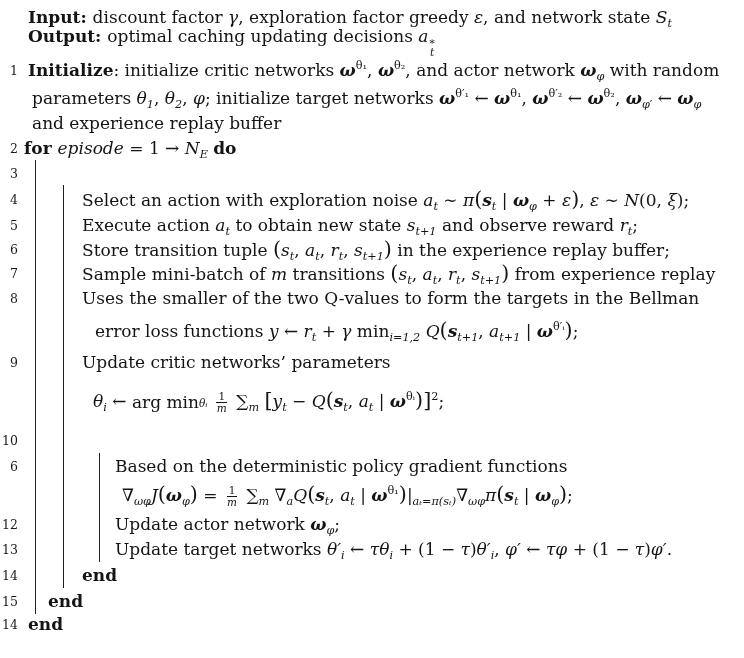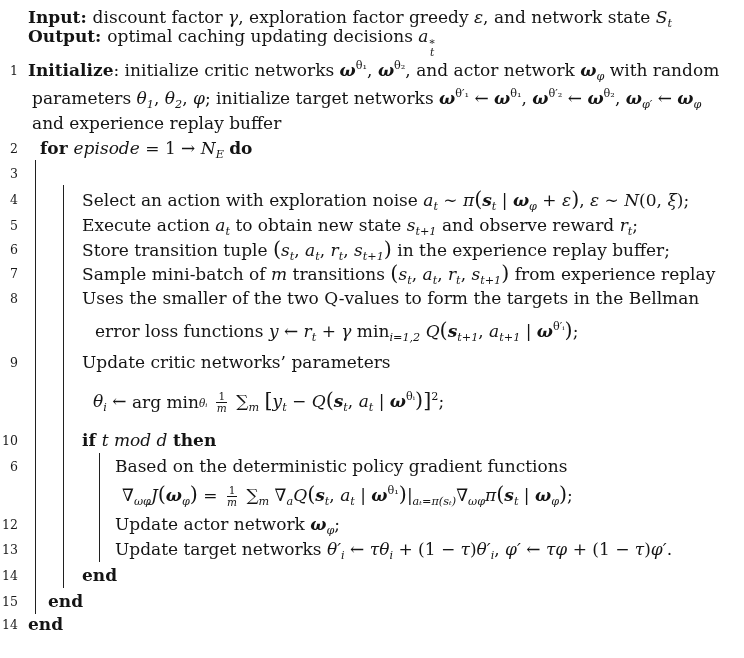--- a/index.html
+++ b/index.html
@@ -33,31 +33,31 @@
 </head>
 <body>
 
 <div id="algo">
   <div>
       <div class="line" style="height: 25px; text-align: right;"><span class="content" style="padding-left: 28px;"><span class="st-b">Input: </span><span class="st-n">discount factor </span><span class="st-i">γ</span><span class="st-n">, exploration factor greedy </span><span class="st-i">ε</span><span class="st-n">, and network state </span><span class="st-i">S</span><span class="st-sub">t</span></span></div>
       <div class="line" style="height: 26px;"><span class="content" style="padding-left: 28px;"><span class="st-b">Output: </span><span class="st-n">optimal caching updating decisions </span><span class="st-i">a</span><span class="ss"><span>∗</span><span>t</span></span></span></div>
       <div class="line" style="height: 29px;"><span class="lnum">1</span><span class="content" style="padding-left: 28px;"><span class="st-b">Initialize</span><span class="st-n">: initialize critic networks </span><span class="st-bi">ω</span><span class="st-sup">θ₁</span><span class="st-n">, </span><span class="st-bi">ω</span><span class="st-sup">θ₂</span><span class="st-n">, and actor network </span><span class="st-bi">ω</span><span class="st-sub">φ</span><span class="st-n"> with random</span></span></div>
       <div class="line" style="height: 27px;"><span class="content" style="padding-left: 32px;"><span class="st-n">parameters </span><span class="st-i">θ</span><span class="st-sub">1</span><span class="st-n">, </span><span class="st-i">θ</span><span class="st-sub">2</span><span class="st-n">, </span><span class="st-i">φ</span><span class="st-n">; initialize target networks </span><span class="st-bi">ω</span><span class="st-sup">θ′₁</span><span class="st-n"> ← </span><span class="st-bi">ω</span><span class="st-sup">θ₁</span><span class="st-n">, </span><span class="st-bi">ω</span><span class="st-sup">θ′₂</span><span class="st-n"> ← </span><span class="st-bi">ω</span><span class="st-sup">θ₂</span><span class="st-n">, </span><span class="st-bi">ω</span><span class="st-sub">φ′</span><span class="st-n"> ← </span><span class="st-bi">ω</span><span class="st-sub">φ</span></span></div>
       <div class="line" style="height: 24px;"><span class="content" style="padding-left: 32px;"><span class="st-n">and experience replay buffer</span></span></div>
-      <div class="line" style="height: 25px;"><span class="lnum">2</span><span class="content" style="padding-left: 40px;"><span class="st-b">for </span><span class="st-i">episode</span><span class="st-n"> = 1 → </span><span class="st-i">N</span><span class="st-sub">E</span><span class="st-n"> </span><span class="st-b">do</span></span></div>
+      <div class="line" style="height: 25px;"><span class="lnum">2</span><span class="content" style="padding-left: 24px;"><span class="st-b">for </span><span class="st-i">episode</span><span class="st-n"> = 1 → </span><span class="st-i">N</span><span class="st-sub">E</span><span class="st-n"> </span><span class="st-b">do</span></span></div>
       <div class="line" style="height: 25px;"><div class="vbar" style="left: 35px;"></div><span class="lnum">3</span></div>
       <div class="line" style="height: 27px;"><div class="vbar" style="left: 35px;"></div><div class="vbar" style="left: 63px;"></div><span class="lnum">4</span><span class="content" style="padding-left: 82px;"><span class="st-n">Select an action with exploration noise </span><span class="st-i">a</span><span class="st-sub">t</span><span class="st-n"> ∼ </span><span class="st-i">π</span><span class="st-big">(</span><span class="st-bi">s</span><span class="st-sub">t</span><span class="st-n"> | </span><span class="st-bi">ω</span><span class="st-sub">φ</span><span class="st-n"> + </span><span class="st-i">ε</span><span class="st-big">)</span><span class="st-n">, </span><span class="st-i">ε</span><span class="st-n"> ∼ </span><span class="st-i">N</span><span class="st-n">(0, </span><span class="st-i">ξ</span><span class="st-n">);</span></span></div>
       <div class="line" style="height: 25px;"><div class="vbar" style="left: 35px;"></div><div class="vbar" style="left: 63px;"></div><span class="lnum">5</span><span class="content" style="padding-left: 82px;"><span class="st-n">Execute action </span><span class="st-i">a</span><span class="st-sub">t</span><span class="st-n"> to obtain new state </span><span class="st-i">s</span><span class="st-sub">t+1</span><span class="st-n"> and observe reward </span><span class="st-i">r</span><span class="st-sub">t</span><span class="st-n">;</span></span></div>
       <div class="line" style="height: 24px;"><div class="vbar" style="left: 35px;"></div><div class="vbar" style="left: 63px;"></div><span class="lnum">6</span><span class="content" style="padding-left: 82px;"><span class="st-n">Store transition tuple </span><span class="st-big">(</span><span class="st-i">s</span><span class="st-sub">t</span><span class="st-n">, </span><span class="st-i">a</span><span class="st-sub">t</span><span class="st-n">, </span><span class="st-i">r</span><span class="st-sub">t</span><span class="st-n">, </span><span class="st-i">s</span><span class="st-sub">t+1</span><span class="st-big">)</span><span class="st-n"> in the experience replay buffer;</span></span></div>
       <div class="line" style="height: 24px;"><div class="vbar" style="left: 35px;"></div><div class="vbar" style="left: 63px;"></div><span class="lnum">7</span><span class="content" style="padding-left: 82px;"><span class="st-n">Sample mini-batch of </span><span class="st-i">m</span><span class="st-n"> transitions </span><span class="st-big">(</span><span class="st-i">s</span><span class="st-sub">t</span><span class="st-n">, </span><span class="st-i">a</span><span class="st-sub">t</span><span class="st-n">, </span><span class="st-i">r</span><span class="st-sub">t</span><span class="st-n">, </span><span class="st-i">s</span><span class="st-sub">t+1</span><span class="st-big">)</span><span class="st-n"> from experience replay</span></span></div>
       <div class="line" style="height: 26px;"><div class="vbar" style="left: 35px;"></div><div class="vbar" style="left: 63px;"></div><span class="lnum">8</span><span class="content" style="padding-left: 82px;"><span class="st-n">Uses the smaller of the two Q-values to form the targets in the Bellman</span></span></div>
       <div class="line" style="height: 38px;"><div class="vbar" style="left: 35px;"></div><div class="vbar" style="left: 63px;"></div><span class="content" style="padding-left: 95px;"><span class="st-n">error loss functions </span><span class="st-i">y</span><span class="st-n"> ← </span><span class="st-i">r</span><span class="st-sub">t</span><span class="st-n"> + </span><span class="st-i">γ</span><span class="st-n"> min</span><span class="st-sub">i=1,2</span><span class="st-n"> </span><span class="st-i">Q</span><span class="st-big">(</span><span class="st-bi">s</span><span class="st-sub">t+1</span><span class="st-n">, </span><span class="st-i">a</span><span class="st-sub">t+1</span><span class="st-n"> | </span><span class="st-bi">ω</span><span class="st-sup">θ′ᵢ</span><span class="st-big">)</span><span class="st-n">;</span></span></div>
       <div class="line" style="height: 26px;"><div class="vbar" style="left: 35px;"></div><div class="vbar" style="left: 63px;"></div><span class="lnum">9</span><span class="content" style="padding-left: 82px;"><span class="st-n">Update critic networks’ parameters</span></span></div>
       <div class="line" style="height: 52px;"><div class="vbar" style="left: 35px;"></div><div class="vbar" style="left: 63px;"></div><span class="content" style="padding-left: 93px;"><span class="st-i">θ</span><span class="st-sub">i</span><span class="st-n"> ← </span><span class="ustack"><span class="um">arg min</span><span class="uu">θᵢ</span></span><span class="st-n"> </span><span class="frac"><span class="fn">1</span><span class="fd">m</span></span><span class="st-n"> ∑</span><span class="st-sub">m</span><span class="st-n"> </span><span class="st-big">[</span><span class="st-i">y</span><span class="st-sub">t</span><span class="st-n"> − </span><span class="st-i">Q</span><span class="st-big">(</span><span class="st-bi">s</span><span class="st-sub">t</span><span class="st-n">, </span><span class="st-i">a</span><span class="st-sub">t</span><span class="st-n"> | </span><span class="st-bi">ω</span><span class="st-sup">θᵢ</span><span class="st-big">)</span><span class="st-big">]</span><span class="st-sup">2</span><span class="st-n">;</span></span></div>
-      <div class="line" style="height: 26px;"><div class="vbar" style="left: 35px;"></div><div class="vbar" style="left: 63px;"></div><span class="lnum">10</span><span class="content" style="padding-left: 82px;"><span class="st-b">if </span><span class="st-i">t mod d</span><span class="st-n"> </span><span class="st-b">then</span></span></div>
+      <div class="line" style="height: 26px;"><div class="vbar" style="left: 35px;"></div><div class="vbar" style="left: 63px;"></div><span class="lnum">10</span></div>
       <div class="line" style="height: 26px;"><div class="vbar" style="left: 35px;"></div><div class="vbar" style="left: 63px;"></div><div class="vbar" style="left: 99px;"></div><span class="lnum">6</span><span class="content" style="padding-left: 115px;"><span class="st-n">Based on the deterministic policy gradient functions</span></span></div>
       <div class="line" style="height: 32px;"><div class="vbar" style="left: 35px;"></div><div class="vbar" style="left: 63px;"></div><div class="vbar" style="left: 99px;"></div><span class="content" style="padding-left: 122px;"><span class="st-n">∇</span><span class="st-sub">ωφ</span><span class="st-i">J</span><span class="st-big">(</span><span class="st-bi">ω</span><span class="st-sub">φ</span><span class="st-big">)</span><span class="st-n"> = </span><span class="frac"><span class="fn">1</span><span class="fd">m</span></span><span class="st-n"> ∑</span><span class="st-sub">m</span><span class="st-n"> ∇</span><span class="st-sub">a</span><span class="st-i">Q</span><span class="st-big">(</span><span class="st-bi">s</span><span class="st-sub">t</span><span class="st-n">, </span><span class="st-i">a</span><span class="st-sub">t</span><span class="st-n"> | </span><span class="st-bi">ω</span><span class="st-sup">θ₁</span><span class="st-big">)</span><span class="st-n">|</span><span class="st-sub">aₜ=π(sₜ)</span><span class="st-n">∇</span><span class="st-sub">ωφ</span><span class="st-i">π</span><span class="st-big">(</span><span class="st-bi">s</span><span class="st-sub">t</span><span class="st-n"> | </span><span class="st-bi">ω</span><span class="st-sub">φ</span><span class="st-big">)</span><span class="st-n">;</span></span></div>
       <div class="line" style="height: 25px;"><div class="vbar" style="left: 35px;"></div><div class="vbar" style="left: 63px;"></div><div class="vbar" style="left: 99px;"></div><span class="lnum">12</span><span class="content" style="padding-left: 115px;"><span class="st-n">Update actor network </span><span class="st-bi">ω</span><span class="st-sub">φ</span><span class="st-n">;</span></span></div>
       <div class="line" style="height: 26px;"><div class="vbar" style="left: 35px;"></div><div class="vbar" style="left: 63px;"></div><div class="vbar" style="left: 99px;"></div><span class="lnum">13</span><span class="content" style="padding-left: 115px;"><span class="st-n">Update target networks </span><span class="st-i">θ′</span><span class="st-sub">i</span><span class="st-n"> ← </span><span class="st-i">τθ</span><span class="st-sub">i</span><span class="st-n"> + (1 − </span><span class="st-i">τ</span><span class="st-n">)</span><span class="st-i">θ′</span><span class="st-sub">i</span><span class="st-n">, </span><span class="st-i">φ′</span><span class="st-n"> ← </span><span class="st-i">τφ</span><span class="st-n"> + (1 − </span><span class="st-i">τ</span><span class="st-n">)</span><span class="st-i">φ′</span><span class="st-n">.</span></span></div>
       <div class="line" style="height: 26px;"><div class="vbar" style="left: 35px;"></div><div class="vbar" style="left: 63px;"></div><span class="lnum">14</span><span class="content" style="padding-left: 82px;"><span class="st-b">end</span></span></div>
       <div class="line" style="height: 26px;"><div class="vbar" style="left: 35px;"></div><span class="lnum">15</span><span class="content" style="padding-left: 48px;"><span class="st-b">end</span></span></div>
       <div class="line" style="height: 19px;"><span class="lnum">14</span><span class="content" style="padding-left: 28px;"><span class="st-b">end</span></span></div>
     </div>
 </div>
 

